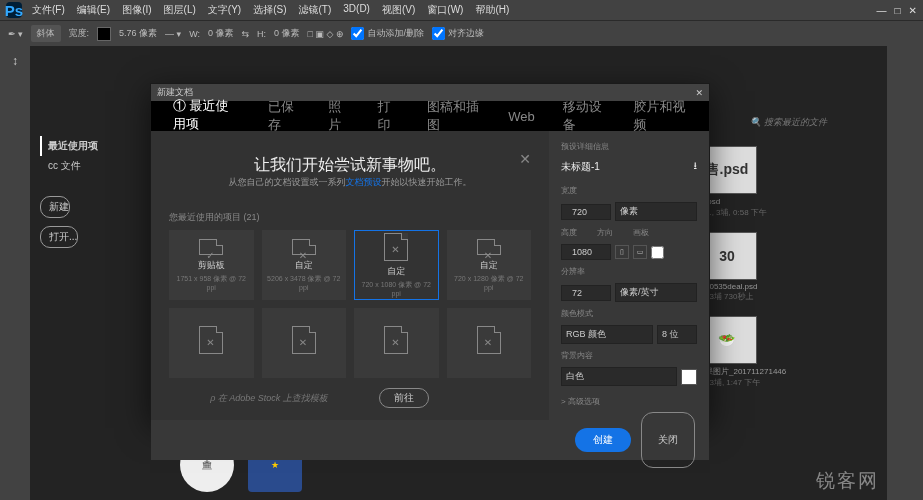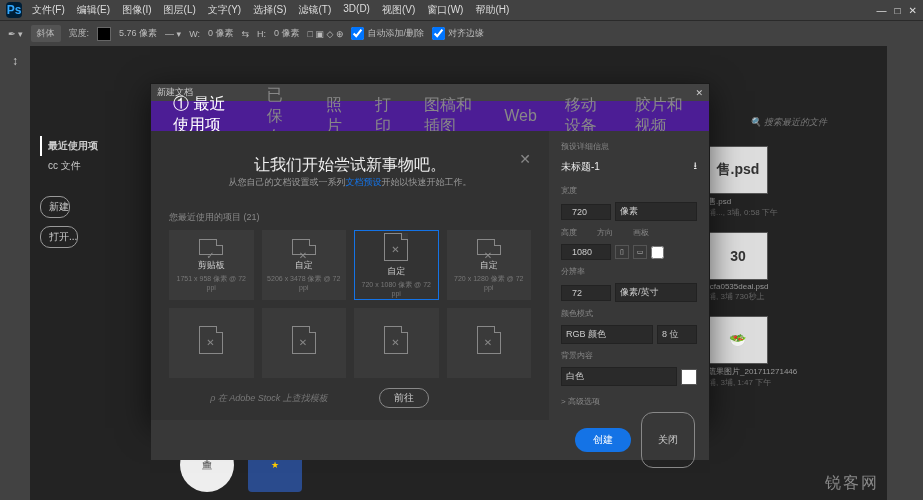--- a/index.html
+++ b/index.html
@@ -1,37 +1,37 @@
 <!DOCTYPE html>
 <html><head>
 <meta charset="utf-8">
 <style>
 *{margin:0;padding:0;box-sizing:border-box;font-family:"Microsoft YaHei",sans-serif;-webkit-font-smoothing:antialiased}
 body{background:#1a1a1a;width:923px;height:500px;overflow:hidden;color:#ccc;font-size:11px;position:relative}
 .topbar{height:20px;background:#424242;display:flex;align-items:center;padding:0 6px;gap:10px;font-size:10px;color:#ddd}
-.ps-logo{width:16px;height:16px;background:#001e36;color:#31a8ff;font-weight:bold;font-size:12px;display:flex;align-items:center;justify-content:center;border-radius:4px}
+.ps-logo{width:16px;height:16px;background:#001e36;color:#31a8ff;font-weight:bold;font-size:15px;display:flex;align-items:center;justify-content:center;border-radius:4px}
 .menu-items{display:flex;gap:12px}
 .win-controls{margin-left:auto;display:flex;gap:8px;font-size:10px}
 .toolbar{height:26px;background:#424242;border-top:1px solid #2a2a2a;display:flex;align-items:center;padding:0 8px;gap:8px;font-size:9px;color:#bbb}
 .tb-btn{padding:2px 6px;background:#535353;border-radius:2px}
 .swatch{width:14px;height:14px;background:#000;border:1px solid #666}
 .check{display:flex;align-items:center;gap:3px}
 .main{display:flex;height:454px;background:#323232}
 .left-tools{width:30px;background:#424242;padding:4px;display:flex;flex-direction:column;gap:4px;align-items:center}
 .tool-ic{width:22px;height:22px;display:flex;align-items:center;justify-content:center;color:#ccc;font-size:12px}
 .content{flex:1;background:#232323;position:relative;padding:20px}
 .sidebar-labels{position:absolute;left:10px;top:90px;font-size:10px;color:#ccc}
 .sidebar-labels .active{border-left:2px solid #fff;padding-left:6px;font-weight:bold}
 .sidebar-labels div{padding:3px 0 3px 8px}
 .pill-btn{border:1px solid #999;border-radius:10px;padding:3px 14px;font-size:10px;margin-top:8px;display:inline-block;cursor:pointer}
 .right-panel{width:36px;background:#424242}
-.dialog{position:absolute;left:150px;top:83px;width:560px;height:337px;background:#4c1d95;border:1px solid #1a1a1a;box-shadow:0 8px 30px rgba(0,0,0,.6);display:flex;flex-direction:column}
+.dialog{position:absolute;left:150px;top:83px;width:560px;height:337px;background:#000000;border:1px solid #1a1a1a;box-shadow:0 8px 30px rgba(0,0,0,.6);display:flex;flex-direction:column}
 .dlg-title{height:18px;background:#424242;font-size:9px;padding:2px 6px;display:flex;align-items:center}
 .dlg-title .x{margin-left:auto;cursor:pointer}
-.dlg-tabs{height:30px;display:flex;align-items:center;padding:0 20px;gap:24px;font-size:16px;color:#888;border-bottom:0}
+.dlg-tabs{height:30px;display:flex;align-items:center;padding:0 20px;gap:24px;font-size:13px;color:#888;border-bottom:0}
 .dlg-tabs .tab{padding:6px 2px;cursor:pointer}
 .dlg-tabs .tab.active{color:#fff;border-bottom:2px solid #1473e6}
 .dlg-body{flex:1;display:flex}
 .dlg-left{flex:1;padding:12px 18px;position:relative;background:#323232}
 .hero{text-align:center;padding:12px 0;position:relative}
 .hero-title{font-size:16px;color:#eee;font-weight:300;}
 .hero-sub{font-size:9px;color:#999}
 .hero-sub .link{color:#1473e6}
 .hero-x{position:absolute;right:0;top:8px;color:#888;font-size:14px;cursor:pointer}
 .section-label{font-size:9px;color:#888;margin:10px 0 6px}
@@ -51,25 +51,25 @@
 .dlg-right .title-row{color:#eee;font-size:10px;margin-bottom:4px;display:flex;justify-content:space-between;align-items:center}
 .field-row{display:flex;gap:4px;align-items:center}
 .num-input{background:#2a2a2a;border:1px solid #222;padding:2px 10px;color:#ccc;width:50px;font-size:9px}
 .sel{background:#2a2a2a;border:1px solid #222;padding:2px 4px;color:#ccc;font-size:9px;flex:1}
 .lock-ic{width:14px;height:14px;border:1px solid #555;display:flex;align-items:center;justify-content:center;font-size:7px}
 .color-sw{width:16px;height:16px;background:#fff;border:1px solid #555}
 .adv{color:#888;font-size:8px;margin-top:4px}
 .dlg-footer{height:40px;display:flex;align-items:center;justify-content:flex-end;padding:0 14px;gap:10px;background:#383838}
 .btn-primary{background:#1473e6;color:#fff;padding:5px 18px;border-radius:12px;font-size:10px;cursor:pointer}
 .btn-sec{border:1px solid #888;color:#ccc;padding:20px 16px;border-radius:12px;font-size:10px;cursor:pointer}
-.bg-thumbs{position:absolute;right:39px;top:100px;width:140px;font-size:8px;color:#999}
+.bg-thumbs{position:absolute;right:50px;top:100px;width:140px;font-size:8px;color:#999}
 .thumb{margin-bottom:14px}
 .thumb-img{width:60px;height:48px;background:#ddd;border:1px solid #555;margin-bottom:2px;display:flex;align-items:center;justify-content:center;font-size:14px;color:#333;font-weight:bold}
 .search-top{position:absolute;right:60px;top:70px;font-size:9px;color:#777;font-style:italic}
-.watermark{position:absolute;right:8px;bottom:6px;font-size:16px;color:#888;font-weight:300;letter-spacing:2px}
+.watermark{position:absolute;right:8px;bottom:6px;font-size:19px;color:#888;font-weight:300;letter-spacing:2px}
 .bottom-thumbs{position:absolute;left:150px;bottom:8px;display:flex;gap:14px}
 .bt{width:54px;height:54px;background:#eee;border-radius:4px;display:flex;align-items:center;justify-content:center;font-size:9px;color:#333}
 </style>
 </head>
 <body>
 
 <div class="topbar">
   <div class="ps-logo">Ps</div>
   <div class="menu-items" id="menubar">
       <span>文件(F)</span>

